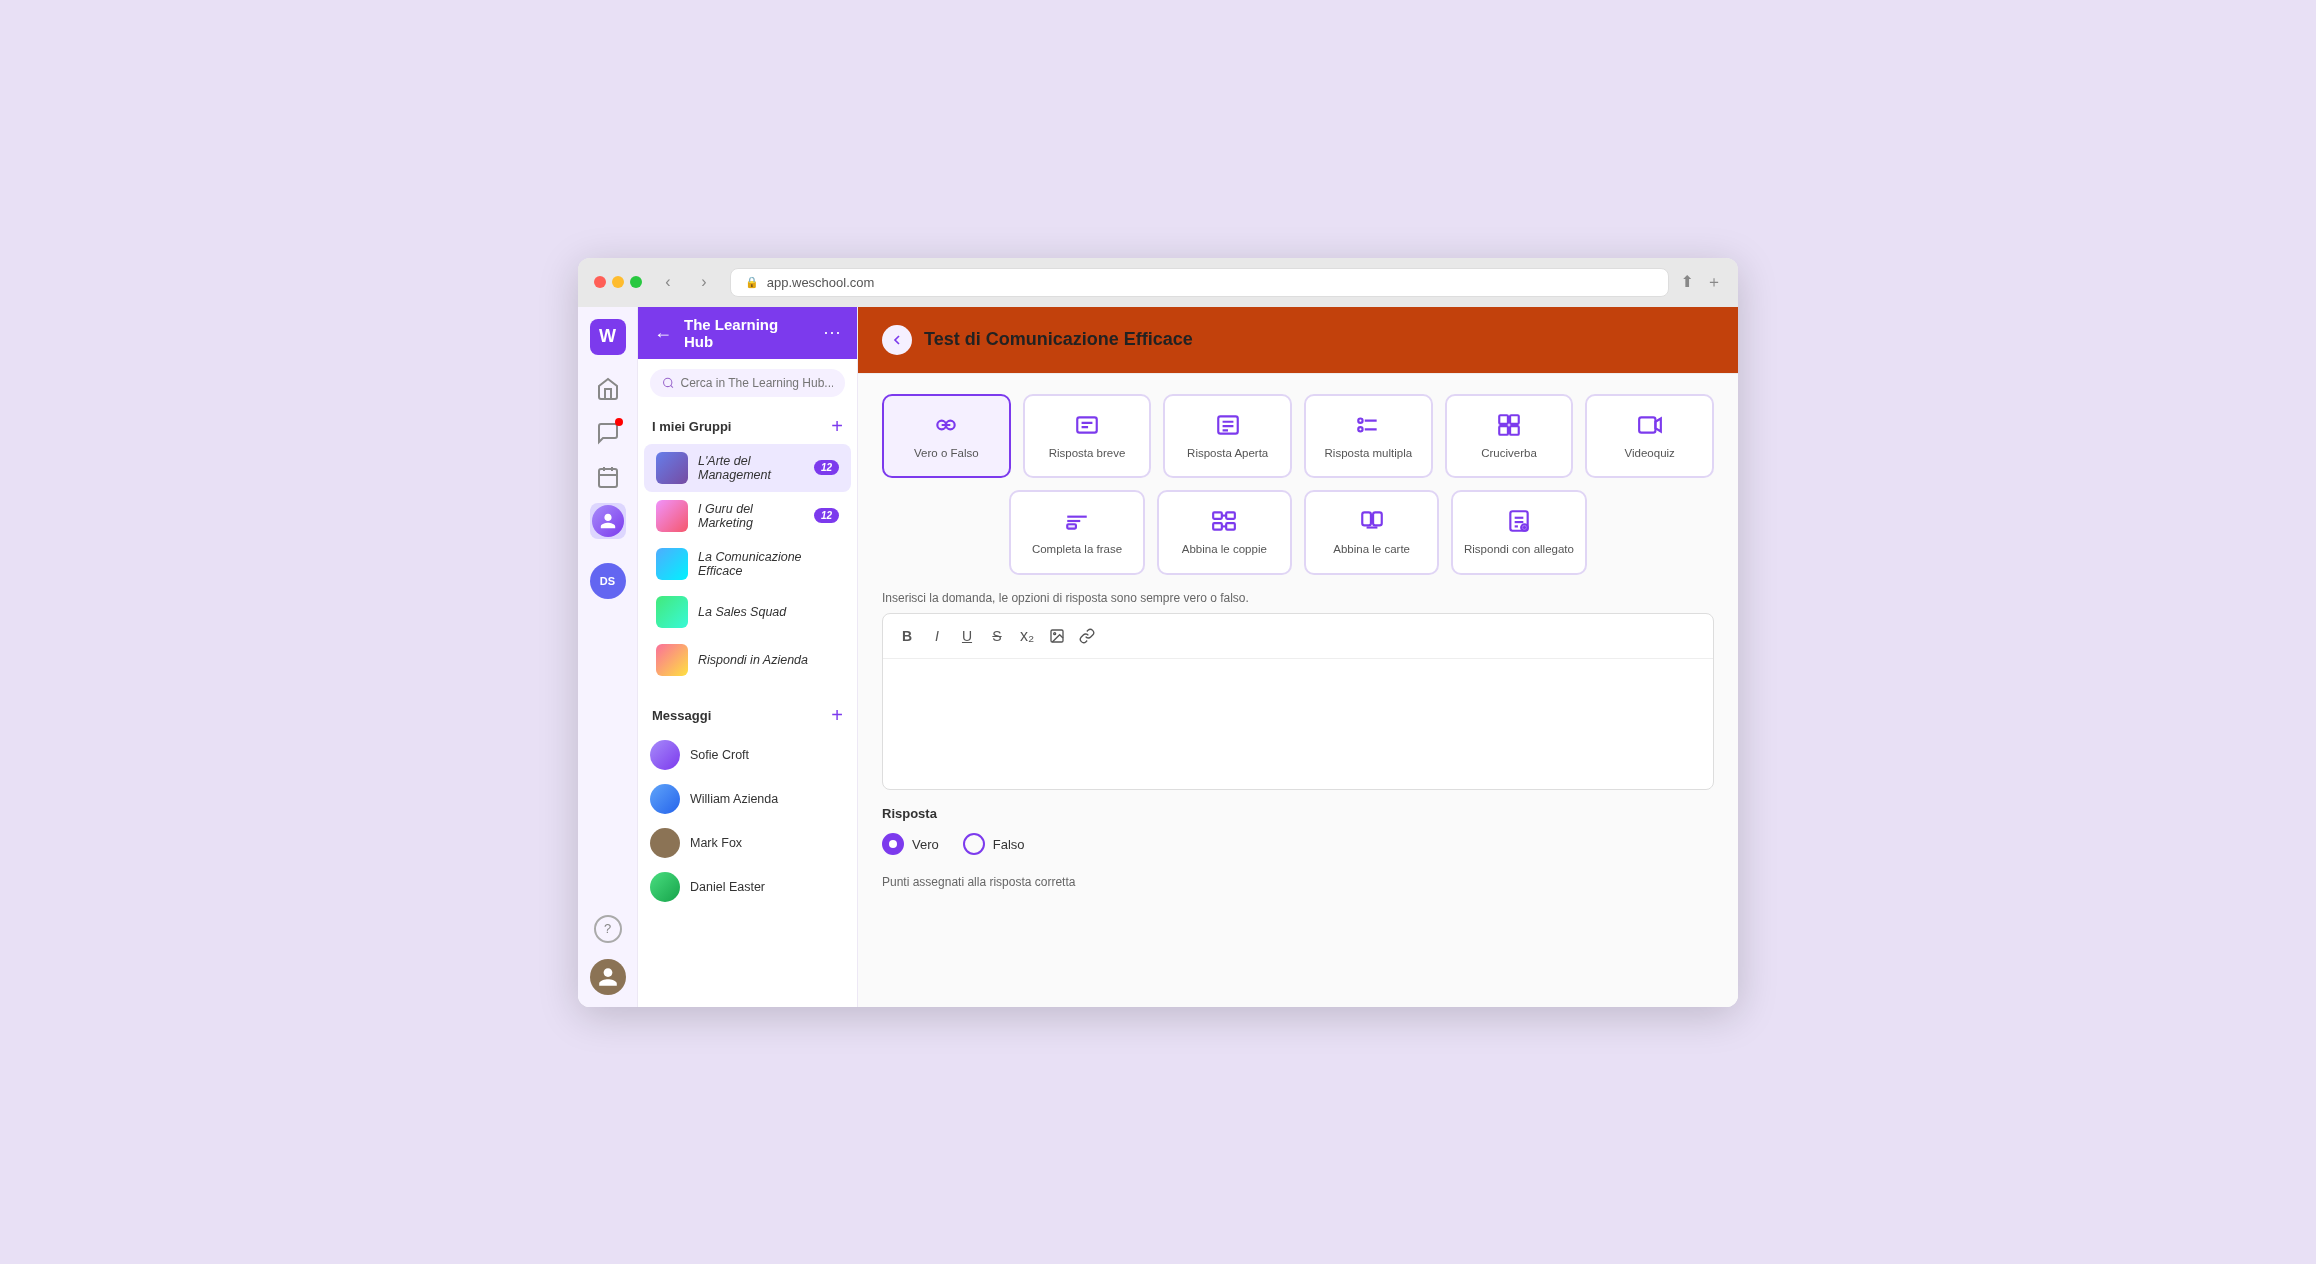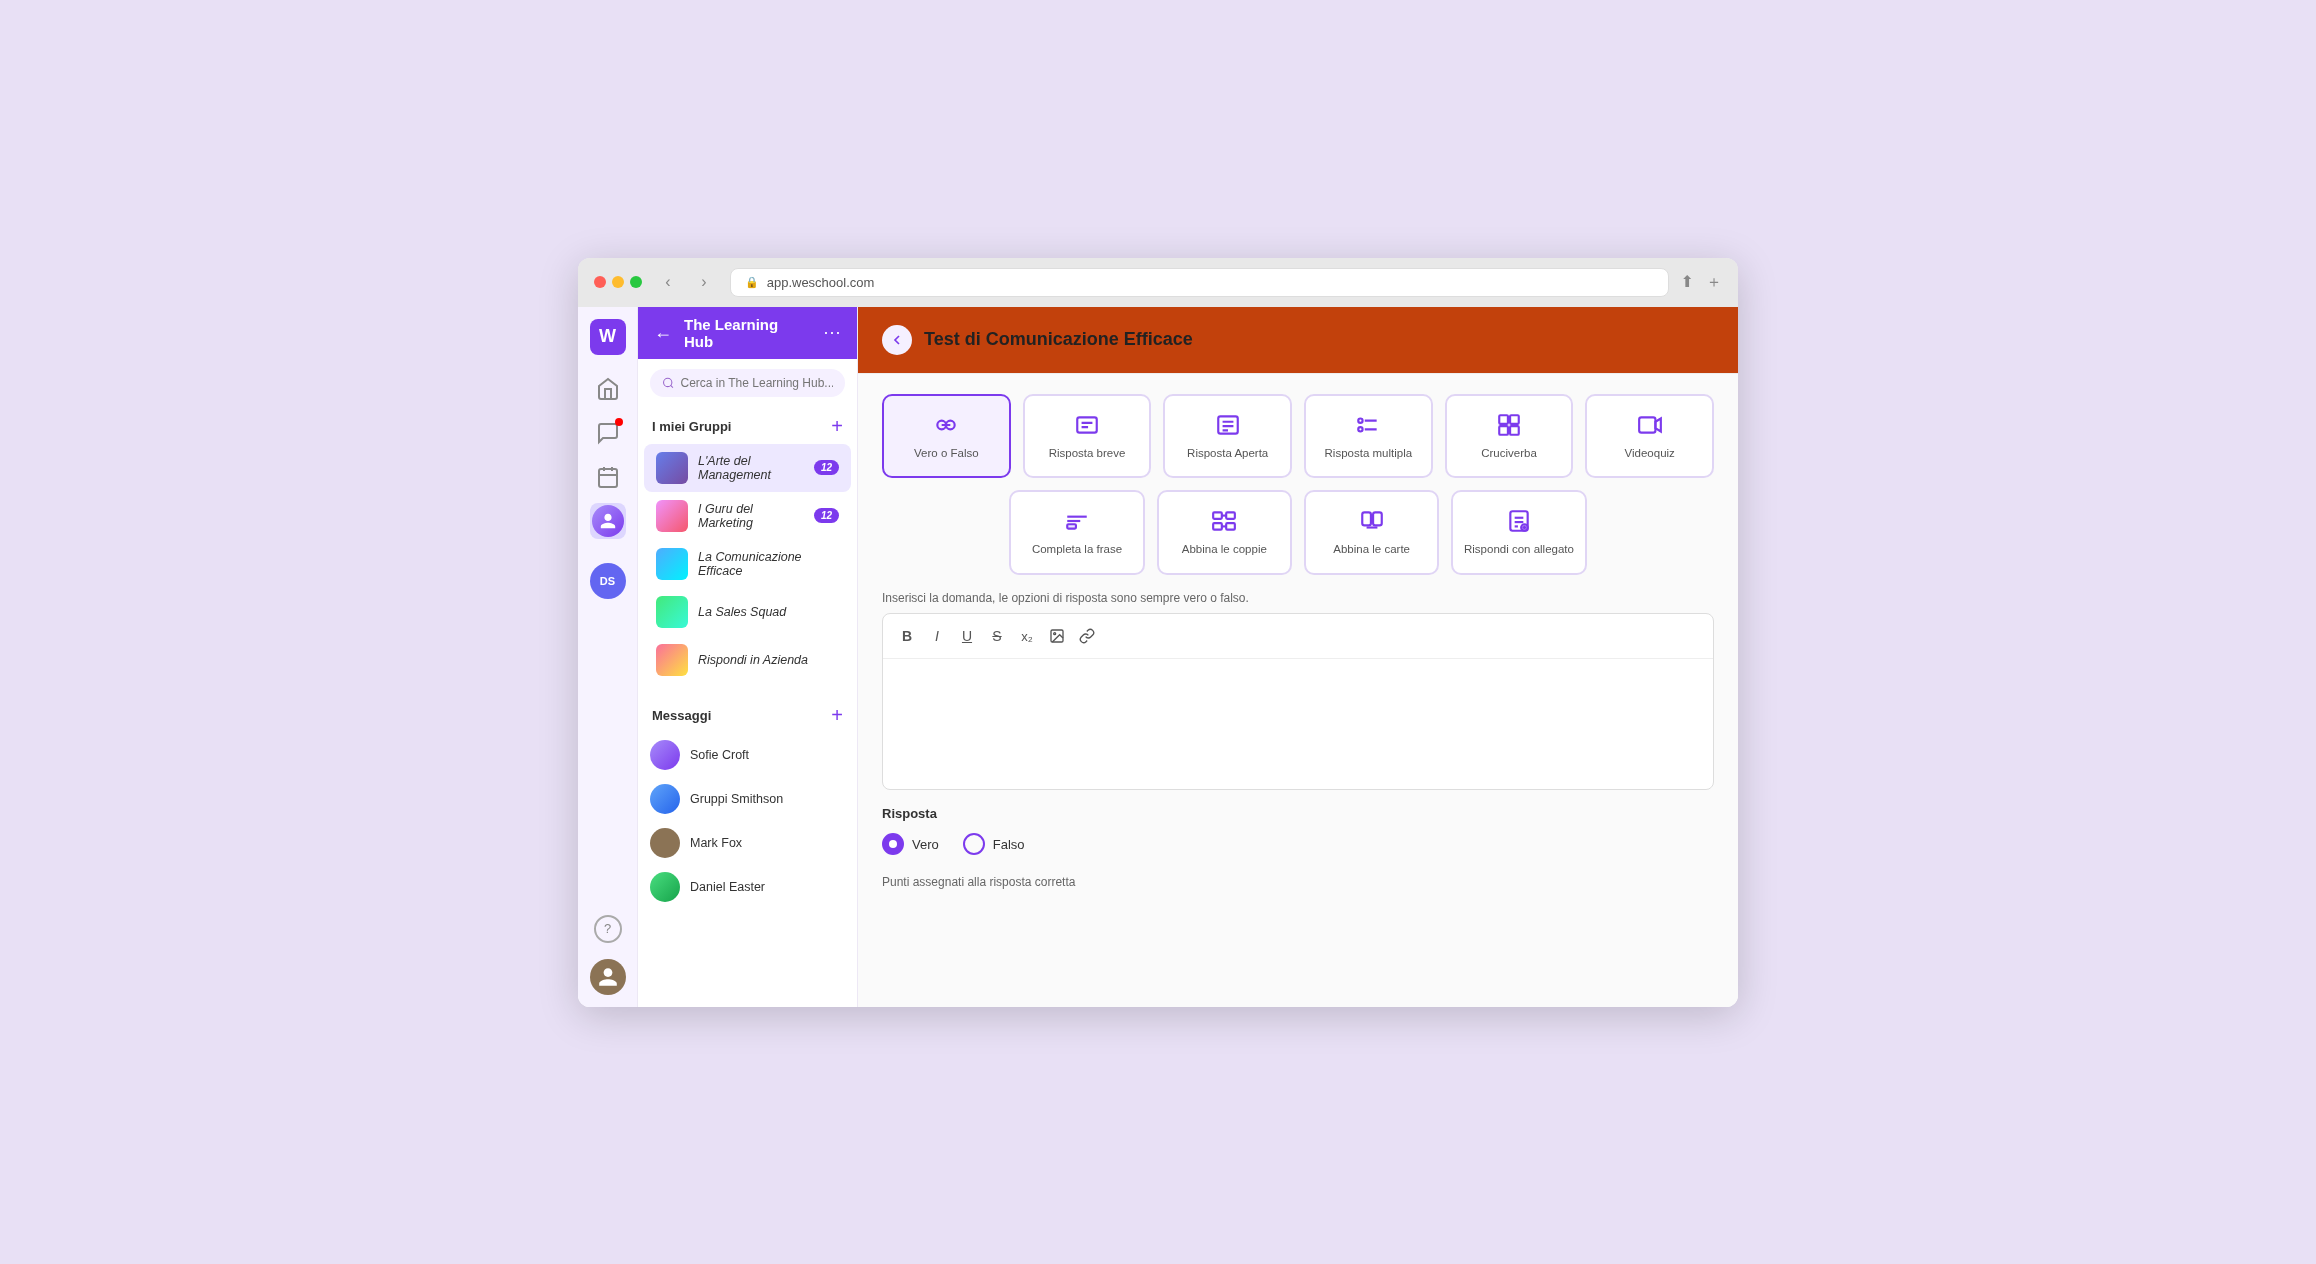--- a/index.html
+++ b/index.html
@@ -562,21 +562,21 @@
       <div class="section-header msg-section">
         <span class="section-title">Messaggi</span>
         <button class="add-btn">+</button>
       </div>
       <div class="msg-item">
         <div class="msg-avatar av1"></div>
         <span class="msg-name">Sofie Croft</span>
       </div>
       <div class="msg-item">
         <div class="msg-avatar av2"></div>
-        <span class="msg-name">Gruppi Smithson</span>
+        <span class="msg-name">William Azienda</span>
       </div>
       <div class="msg-item">
         <div class="msg-avatar" style="background:#8b7355;"></div>
         <span class="msg-name">Mark Fox</span>
       </div>
       <div class="msg-item">
         <div class="msg-avatar av4"></div>
         <span class="msg-name">Daniel Easter</span>
       </div>
     </div>
@@ -724,21 +724,21 @@
       </div>
 
       <div class="editor-section">
         <p class="hint-text">Inserisci la domanda, le opzioni di risposta sono sempre vero o falso.</p>
         <div class="editor-box">
           <div class="editor-toolbar">
             <button class="toolbar-btn" style="font-weight:bold;">B</button>
             <button class="toolbar-btn" style="font-style:italic;">I</button>
             <button class="toolbar-btn" style="text-decoration:underline;">U</button>
             <button class="toolbar-btn" style="text-decoration:line-through;">S</button>
-            <button class="toolbar-btn" style="font-size:13px;">x₂</button>
+            <button class="toolbar-btn" style="font-size:16px;">x₂</button>
             <button class="toolbar-btn">
               <svg width="16" height="16" viewBox="0 0 24 24" fill="none" stroke="currentColor" stroke-width="2">
                 <rect x="3" y="3" width="18" height="18" rx="2"></rect>
                 <circle cx="8.5" cy="8.5" r="1.5"></circle>
                 <polyline points="21 15 16 10 5 21"></polyline>
               </svg>
             </button>
             <button class="toolbar-btn">
               <svg width="16" height="16" viewBox="0 0 24 24" fill="none" stroke="currentColor" stroke-width="2">
                 <path d="M10 13a5 5 0 007.54.54l3-3a5 5 0 00-7.07-7.07l-1.72 1.71"></path>

